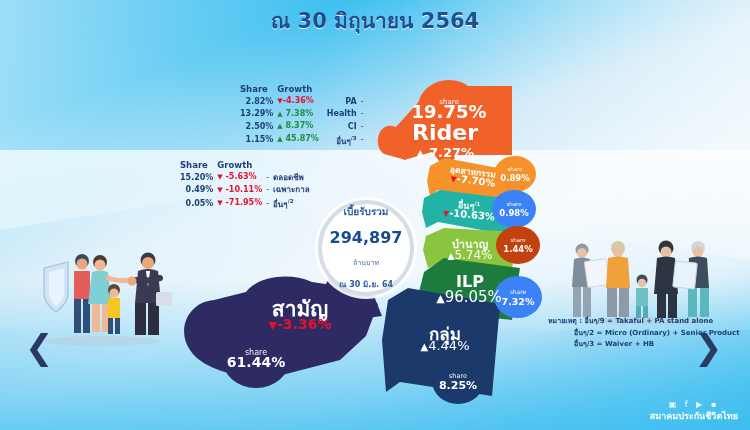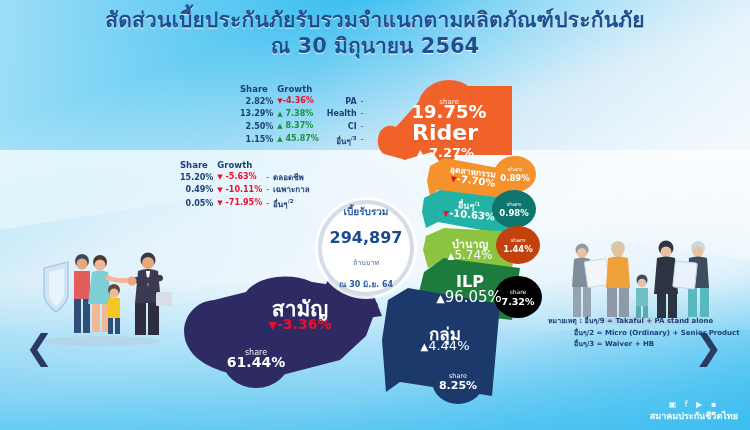--- a/index.html
+++ b/index.html
@@ -87,21 +87,20 @@
 </style>
 </head>
 <body>
 
 <div class="bg-sweep-a"></div>
 <div class="bg-sweep-b"></div>
 <div class="bg-white-mid"></div>
 <div class="bg-sweep-c"></div>
 
 <div class="title-wrap">
-  <div class="title-l1">สัดส่วนเบี้ยประกันภัยรับรวมจำแนกตามผลิตภัณฑ์ประกันภัย</div>
   <div class="title-l2">ณ 30 มิถุนายน 2564</div>
 </div>
 
 <div class="dtable" id="table-top">
   <table>
     <tbody>
         <tr>
       <td class="hdr">Share</td>
       <td class="hdr" colspan="2">Growth</td>
       <td></td>
@@ -231,29 +230,29 @@
 </div>
 
 <div class="bubble" style="left:418px;top:80px;width:62px;height:54px;background:#f1622a;">
   <span class="b-t">share</span>
   <span class="b-v" style="font-size:18px;">19.75%</span>
 </div>
 <div class="bubble" style="left:494px;top:156px;width:42px;height:36px;background:#f5922b;">
   <span class="b-t" style="font-size:5.5px;">share</span>
   <span class="b-v" style="font-size:8.5px;">0.89%</span>
 </div>
-<div class="bubble" style="left:492px;top:190px;width:44px;height:38px;background:#0f766e;">
+<div class="bubble" style="left:492px;top:190px;width:44px;height:38px;background:#3b82f6;">
   <span class="b-t" style="font-size:5.5px;">share</span>
   <span class="b-v" style="font-size:8.5px;">0.98%</span>
 </div>
 <div class="bubble" style="left:496px;top:226px;width:44px;height:38px;background:#c2410c;">
   <span class="b-t" style="font-size:5.5px;">share</span>
   <span class="b-v" style="font-size:8.5px;">1.44%</span>
 </div>
-<div class="bubble" style="left:494px;top:276px;width:48px;height:42px;background:#000000;">
+<div class="bubble" style="left:494px;top:276px;width:48px;height:42px;background:#3b82f6;">
   <span class="b-t" style="font-size:6px;">share</span>
   <span class="b-v" style="font-size:9.5px;">7.32%</span>
 </div>
 <div class="bubble" style="left:432px;top:358px;width:52px;height:46px;background:#1b3a6b;">
   <span class="b-t" style="font-size:6.5px;">share</span>
   <span class="b-v" style="font-size:11px;">8.25%</span>
 </div>
 <div class="bubble" style="left:222px;top:328px;width:68px;height:60px;background:#2e2a63;">
   <span class="b-t" style="font-size:8px;">share</span>
   <span class="b-v" style="font-size:14px;">61.44%</span>

